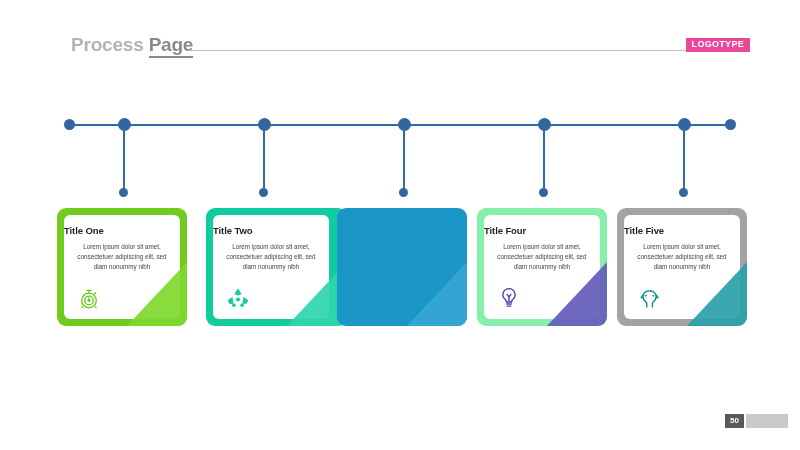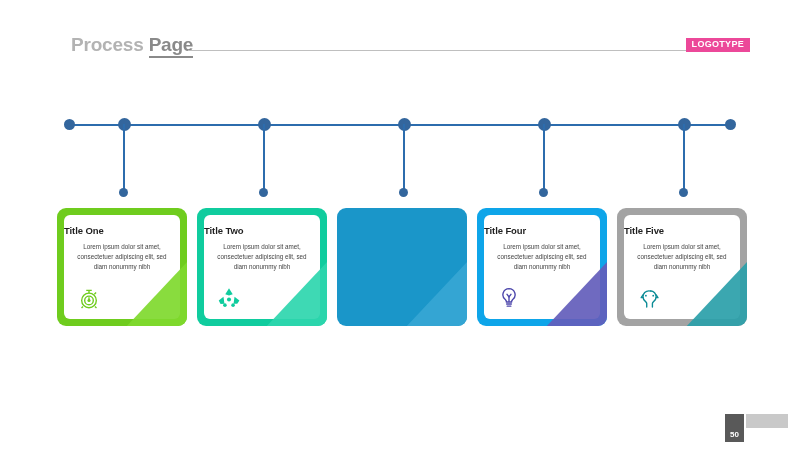--- a/index.html
+++ b/index.html
@@ -188,21 +188,21 @@
     height: 14px;
     display: flex;
     align-items: stretch;
   }
   #footer-page-number {
     background: #595959;
     color: #ffffff;
     font-size: 8px;
     font-weight: bold;
     line-height: 14px;
-    padding: 14px 5px;
+    padding: 0 5px;
   }
   #footer-bar {
     width: 42px;
     background: #c9c9c9;
     margin-left: 2px;
   }
 </style>
 </head>
 <body>
 
@@ -264,21 +264,21 @@
             <path d="M16 19 l0 -4"></path>
             <path d="M8.6 26.4 l-1.8 1.8"></path>
             <path d="M23.4 26.4 l1.8 1.8"></path>
           </g>
         </svg>
       </div>
     </div>
     <div class="card-fold" style="background: rgb(127, 217, 46);"></div>
   </div>
 
-  <div class="card" id="card-1" style="left: 197px; background: rgb(16, 204, 158);">
+  <div class="card" id="card-1" style="left: 206px; background: rgb(16, 204, 158); padding-left: 11px;">
     <div class="card-inner">
       <div class="card-title">Title Two</div>
       <div class="card-body">Lorem ipsum dolor sit amet, consectetuer adipiscing elit, sed diam nonummy nibh</div>
       <div class="card-icon">
         <svg viewBox="0 0 32 32" fill="none">
           <g fill="#10cc9e">
             <path d="M16 4 l4.6 7.4 -4.6 1.6 -4.6 -1.6 Z"></path>
             <path d="M9.2 14.6 l1.2 8.6 -4.8 0.2 -2.2 -4.4 Z"></path>
             <path d="M22.8 14.6 l6.0 4.4 -2.6 4.2 -4.6 -0.2 Z"></path>
             <circle cx="16" cy="17.8" r="2.5"></circle>
@@ -288,21 +288,21 @@
         </svg>
       </div>
     </div>
     <div class="card-fold" style="background: rgb(46, 214, 174);"></div>
   </div>
 
   <div class="card" id="card-2" style="left: 337px; background: rgb(26, 150, 201);">
     <div class="card-fold" style="background: rgb(54, 166, 212);"></div>
   </div>
 
-  <div class="card" id="card-3" style="left: 477px; background: #0ea5e9;">
+  <div class="card" id="card-3" style="left: 477px; background: #86efac;">
     <div class="card-inner">
       <div class="card-title">Title Four</div>
       <div class="card-body">Lorem ipsum dolor sit amet, consectetuer adipiscing elit, sed diam nonummy nibh</div>
       <div class="card-icon">
         <svg viewBox="0 0 32 32" fill="none">
           <g stroke="#4c46ab" stroke-width="1.7" fill="none" stroke-linecap="round">
             <path d="M16 4.5 a7.5 7.5 0 0 1 4.6 13.4 c-1 0.9 -1.4 1.8 -1.5 3.1 h-6.2 c-0.1 -1.3 -0.5 -2.2 -1.5 -3.1 A7.5 7.5 0 0 1 16 4.5 Z"></path>
             <path d="M13.1 23.4 h5.8"></path>
             <path d="M13.8 26 h4.4"></path>
             <path d="M13.6 11.5 l2.4 3.2 2.4 -3.2"></path>

